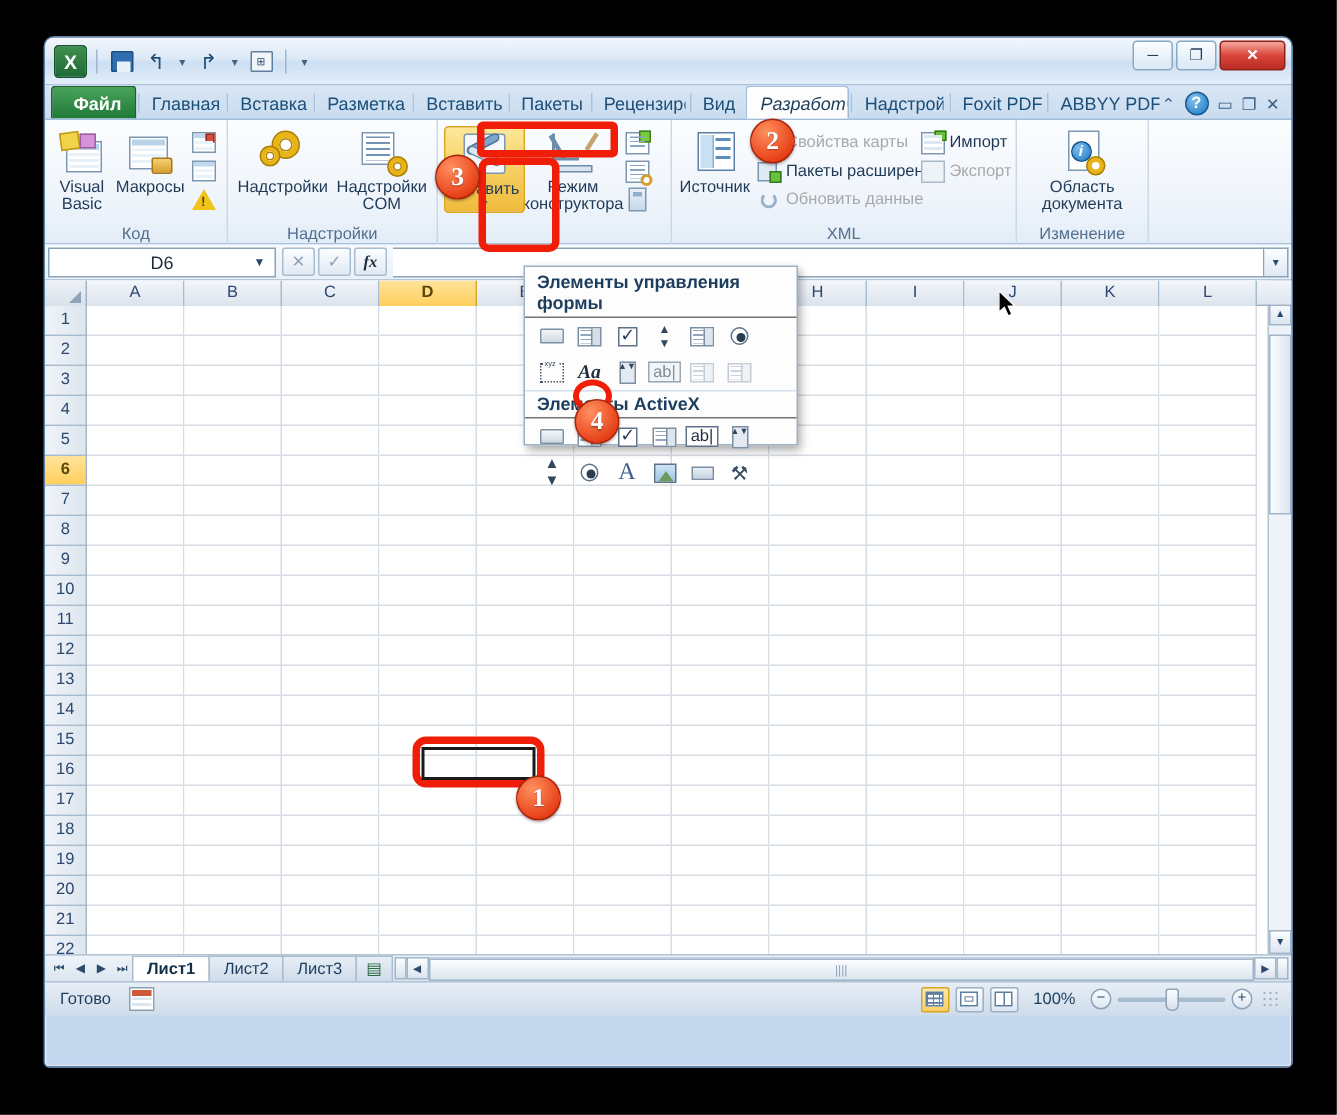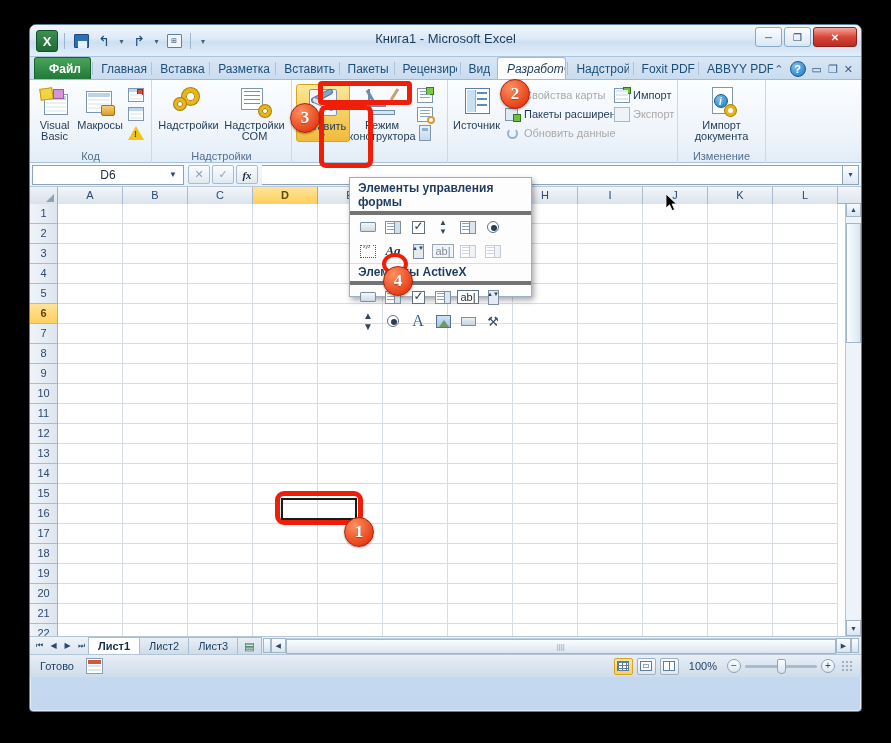--- a/index.html
+++ b/index.html
@@ -281,21 +281,21 @@
     width: 183px; height: 120px;
     background: #fdfdfd;
     border: 1px solid #9bb0c4;
     box-shadow: 2px 3px 6px rgba(0,0,0,.35);
     z-index: 50;
     padding: 2px 0 0 0;
   }
   .dd-head {
     font-size: 12px; font-weight: bold; color: #1c3d5e;
     padding: 1px 6px 2px 8px;
-    border-bottom: 4px solid #737373;
+    border-bottom: 1px solid #737373;
   }
   .dd-row { display: flex; gap: 1px; padding: 2px 0 2px 6px; }
   .dd-cell {
     width: 24px; height: 20px;
     display: flex; align-items: center; justify-content: center;
     cursor: pointer; border: 1px solid transparent; border-radius: 2px;
     position: relative;
   }
   .c-button { width:16px;height:10px;background:linear-gradient(#f4f7fa,#cfd9e3);border:1px solid #7d8fa2;border-radius:1px;}
   .c-combo { width:16px;height:13px;background:#fff;border:1px solid #7d8fa2;position:relative;}
@@ -565,21 +565,20 @@
             <span class="tiny">▾</span>
           </div>
         <div class="qbtn">
             <div class="cfgico">⊞</div>
           </div>
         <div class="sep"></div>
         <div class="qbtn" style="width:12px">
             <span class="tiny">▾</span>
           </div>
       </div>
-      <div class="title-text">Книга1  -  Microsoft Excel</div>
       <div class="wbtns">
         <div class="wbtn">─</div>
         <div class="wbtn">❐</div>
         <div class="wbtn close">✕</div>
       </div>
     </div>
 
     <div class="tabstrip">
       <div class="tab file">Файл</div>
       <div class="tab"><span class="tab-clip">Главная</span></div>
@@ -768,33 +767,34 @@
               <span>Импорт</span>
             </div>
             <div class="smallbtn disabled">
               <span class="icon-sq">
                   <span class="ico-export"></span>
                 </span>
               <span>Экспорт</span>
             </div>
           </div>
         </div>
+        <div class="rgroup-label">XML</div>
       </div>
 
       <div class="rgroup" style="width:88px">
         <div class="rgroup-body" style="justify-content:center">
           <div class="bigbtn" style="width:72px">
             <span class="icon-lg">
               <span class="ico-doc">
                   <i class="pg"></i>
                   <i class="i">i</i>
                   <i class="gr"></i>
                 </span>
             </span>
-            <span class="lbl">Импорт документа</span>
+            <span class="lbl">Область документа</span>
           </div>
         </div>
         <div class="rgroup-label">Изменение</div>
       </div>
     </div>
 
     <div class="formulabar">
       <div class="namebox">
         <span>D6</span>
         <span class="cv">▼</span>

